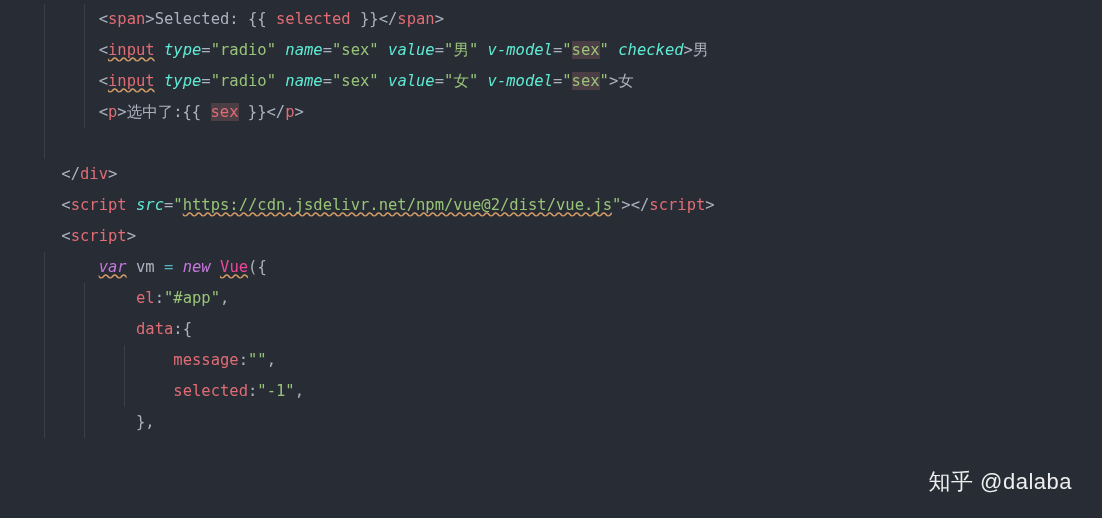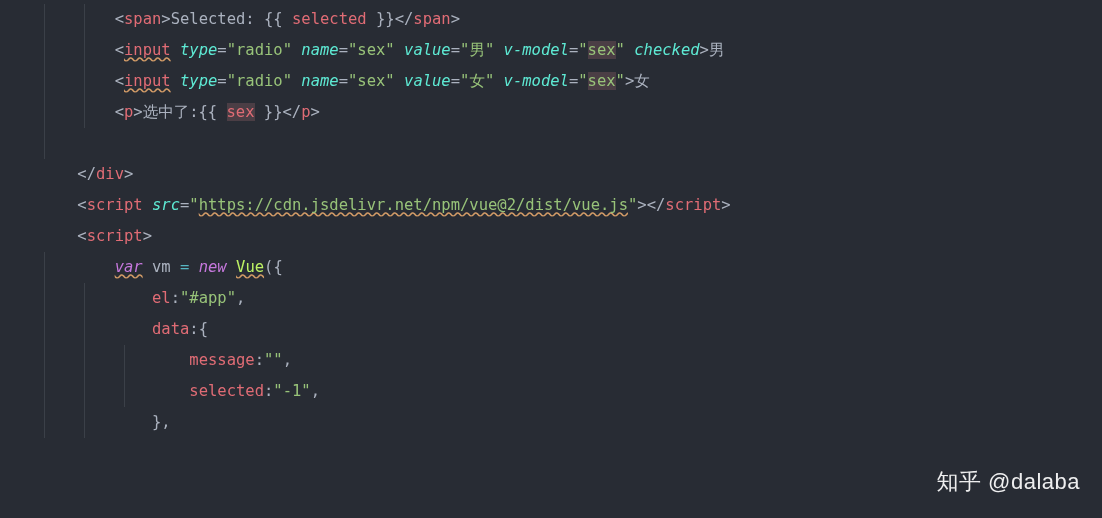--- a/index.html
+++ b/index.html
@@ -8,39 +8,39 @@
   font-family:"SF Mono","Monaco","Menlo","Consolas",monospace;
   font-size:15.5px;
   line-height:2;
   color:#abb2bf;
   width:1102px;
   height:518px;
   overflow:hidden;
   position:relative;
 }
 .code { padding:4px 0 0 0; }
-.line { white-space:pre; padding-left:40px; position:relative; }
+.line { white-space:pre; padding-left:24px; position:relative; }
 .guide { position:absolute; top:0; bottom:0; width:1px; background:#3b4048; }
 .g1{left:44px}.g2{left:84px}.g3{left:124px}
 .tag{color:#e06c75}
 .attr{color:#5eead4;font-style:italic}
 .str{color:#98c379}
 .punc{color:#abb2bf}
 .txt{color:#abb2bf}
 .kw{color:#c678dd;font-style:italic}
-.cls{color:#bef264}
+.cls{color:#ec4899}
 .prop{color:#e06c75}
 .op{color:#56b6c2}
 .mustache{color:#e06c75}
 .underline{text-decoration:underline;text-decoration-color:#abb2bf;text-decoration-style:solid}
 .wavy{text-decoration:underline wavy #d19a66;text-decoration-skip-ink:none}
 .hl{background:#4b3e45}
 .hl2{background:#3a4754}
 .cursor{display:inline-block;width:1.5px;height:1.2em;background:#528bff;vertical-align:text-bottom;margin-bottom:-2px}
-.watermark{position:absolute;right:22px;bottom:14px;color:rgba(255,255,255,.92);font-family:sans-serif;font-size:22px;font-weight:400;letter-spacing:.5px}
+.watermark{position:absolute;right:30px;bottom:14px;color:rgba(255,255,255,.92);font-family:sans-serif;font-size:22px;font-weight:400;letter-spacing:.5px}
 </style>
 </head>
 <body>
 
 <div class="code">
 
 <div class="line"><span class="guide g1"></span><span class="guide g2"></span>        <span class="punc">&lt;</span><span class="tag">span</span><span class="punc">&gt;</span><span class="txt">Selected: {{ </span><span class="mustache">selected</span><span class="txt"> }}</span><span class="punc">&lt;/</span><span class="tag">span</span><span class="punc">&gt;</span></div>
 
 
 <div class="line"><span class="guide g1"></span><span class="guide g2"></span>        <span class="punc">&lt;</span><span class="tag wavy">input</span> <span class="attr">type</span><span class="punc">=</span><span class="str">"radio"</span> <span class="attr">name</span><span class="punc">=</span><span class="str">"sex"</span> <span class="attr">value</span><span class="punc">=</span><span class="str">"男"</span> <span class="attr">v-model</span><span class="punc">=</span><span class="str">"</span><span class="str hl">sex</span><span class="str">"</span> <span class="attr">checked</span><span class="punc">&gt;</span><span class="txt">男</span></div>

